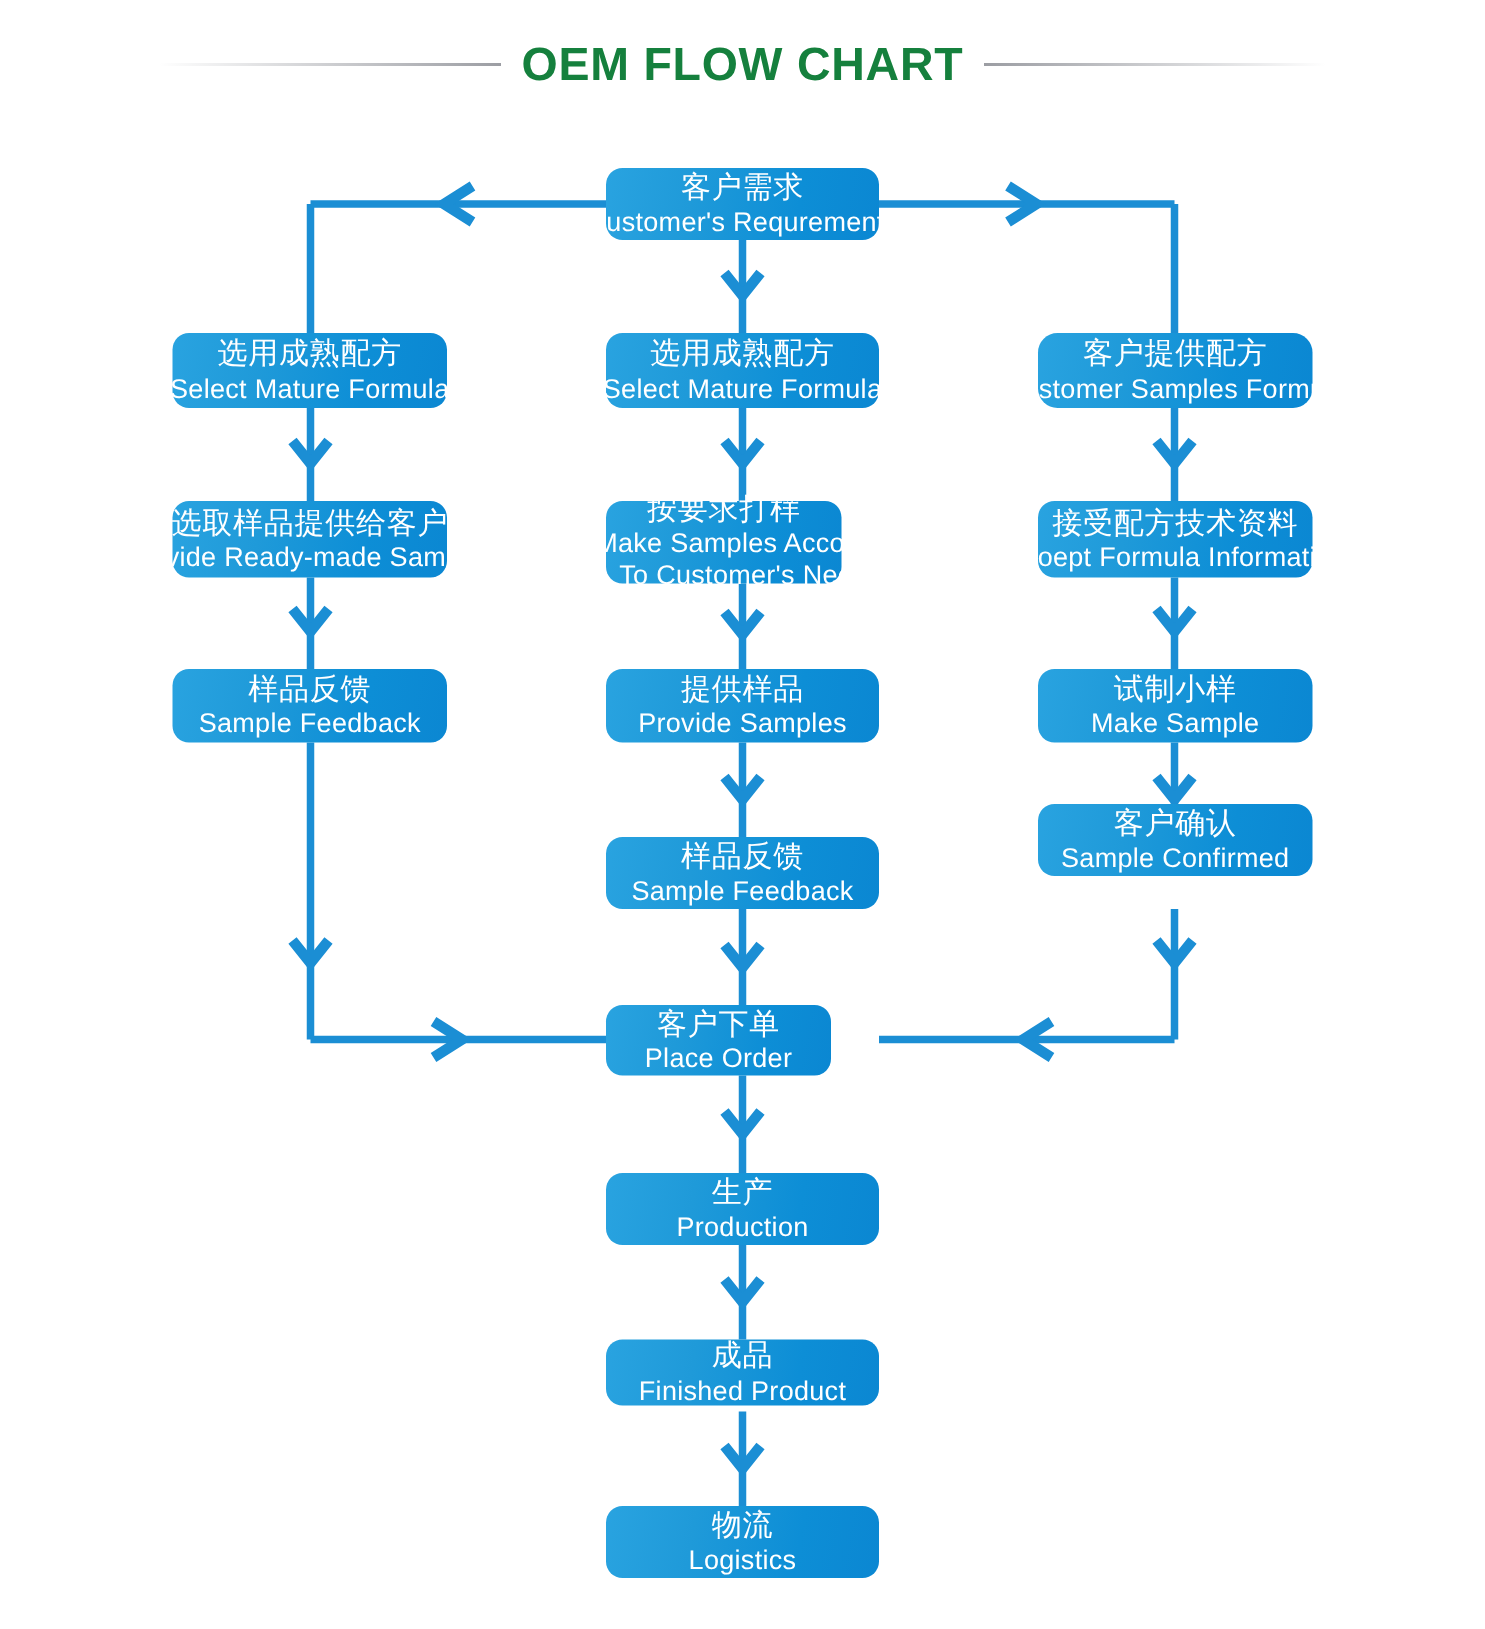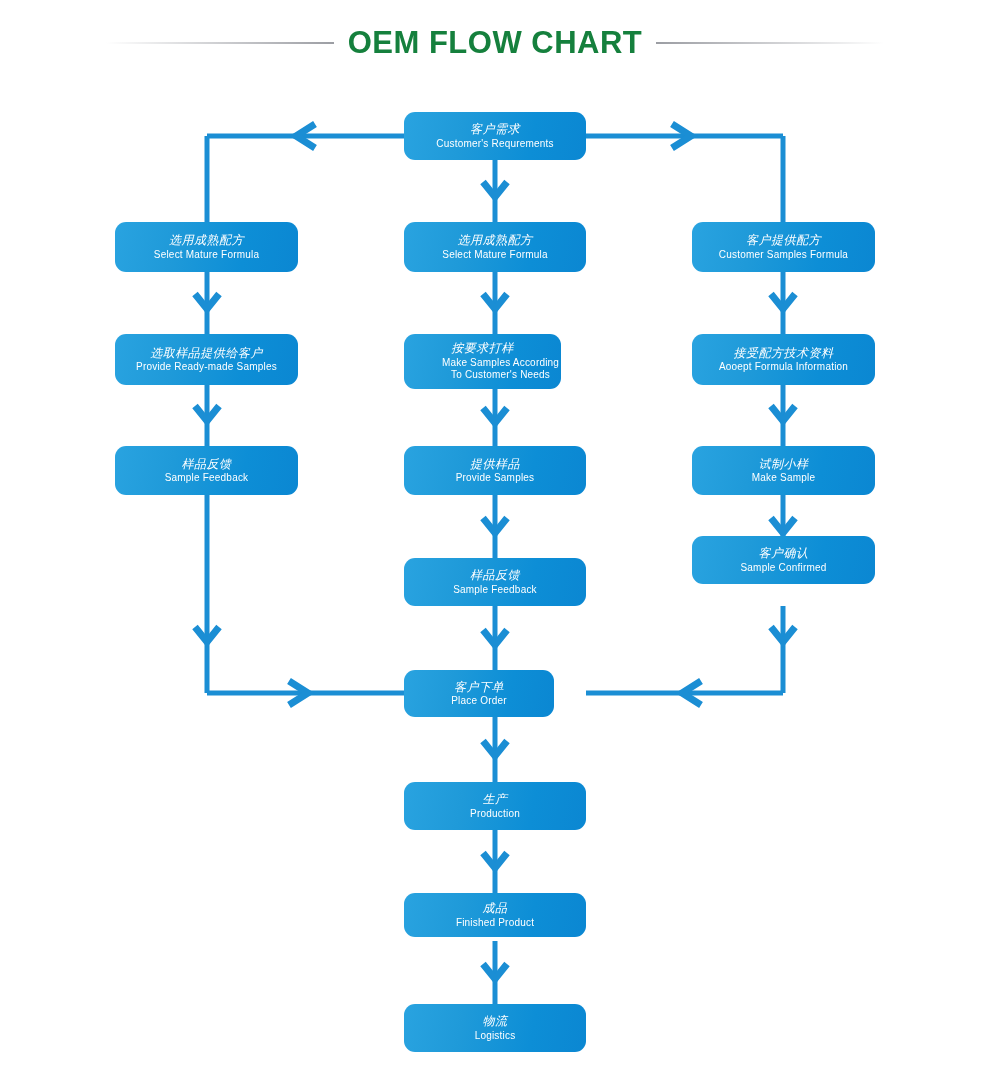--- a/index.html
+++ b/index.html
@@ -61,27 +61,26 @@
     color: #ffffff;
     display: flex;
     flex-direction: column;
     align-items: center;
     justify-content: center;
     text-align: center;
     line-height: 1.12;
     padding: 2px 4px;
   }
   .node .cn {
-    font-size: 12px;
+    font-size: 20px;
     letter-spacing: 0.5px;
     white-space: nowrap;
-    font-style: italic;
   }
   .node .en {
-    font-size: 10px;
+    font-size: 18px;
     letter-spacing: 0.2px;
     margin-top: 1px;
     white-space: nowrap;
   }
   .node.tall .en { line-height: 1.18; }
   .node.tall .en span { display: block; white-space: nowrap; padding-left: 36px; }
 </style>
 </head>
 <body>
 
@@ -189,21 +188,21 @@
   </div>
 
   <div class="node" style="left:115px; top:222px; width:183px; height:50px;">
     <div class="cn">选用成熟配方</div>
     <div class="en">Select Mature Formula</div>
   </div>
   <div class="node" style="left:404px; top:222px; width:182px; height:50px;">
     <div class="cn">选用成熟配方</div>
     <div class="en">Select Mature Formula</div>
   </div>
-  <div class="node" style="left:692px; top:222px; width:183px; height:50px;">
+  <div class="node" style="left:692px; top:222px; width:183px; height:50px;border-radius:13px;">
     <div class="cn">客户提供配方</div>
     <div class="en">Customer Samples Formula</div>
   </div>
 
   <div class="node" style="left:115px; top:334px; width:183px; height:51px;">
     <div class="cn">选取样品提供给客户</div>
     <div class="en">Provide Ready-made Samples</div>
   </div>
   <div class="node tall" style="left:404px; top:334px; width:157px; height:55px;">
     <div class="cn">按要求打样</div>

